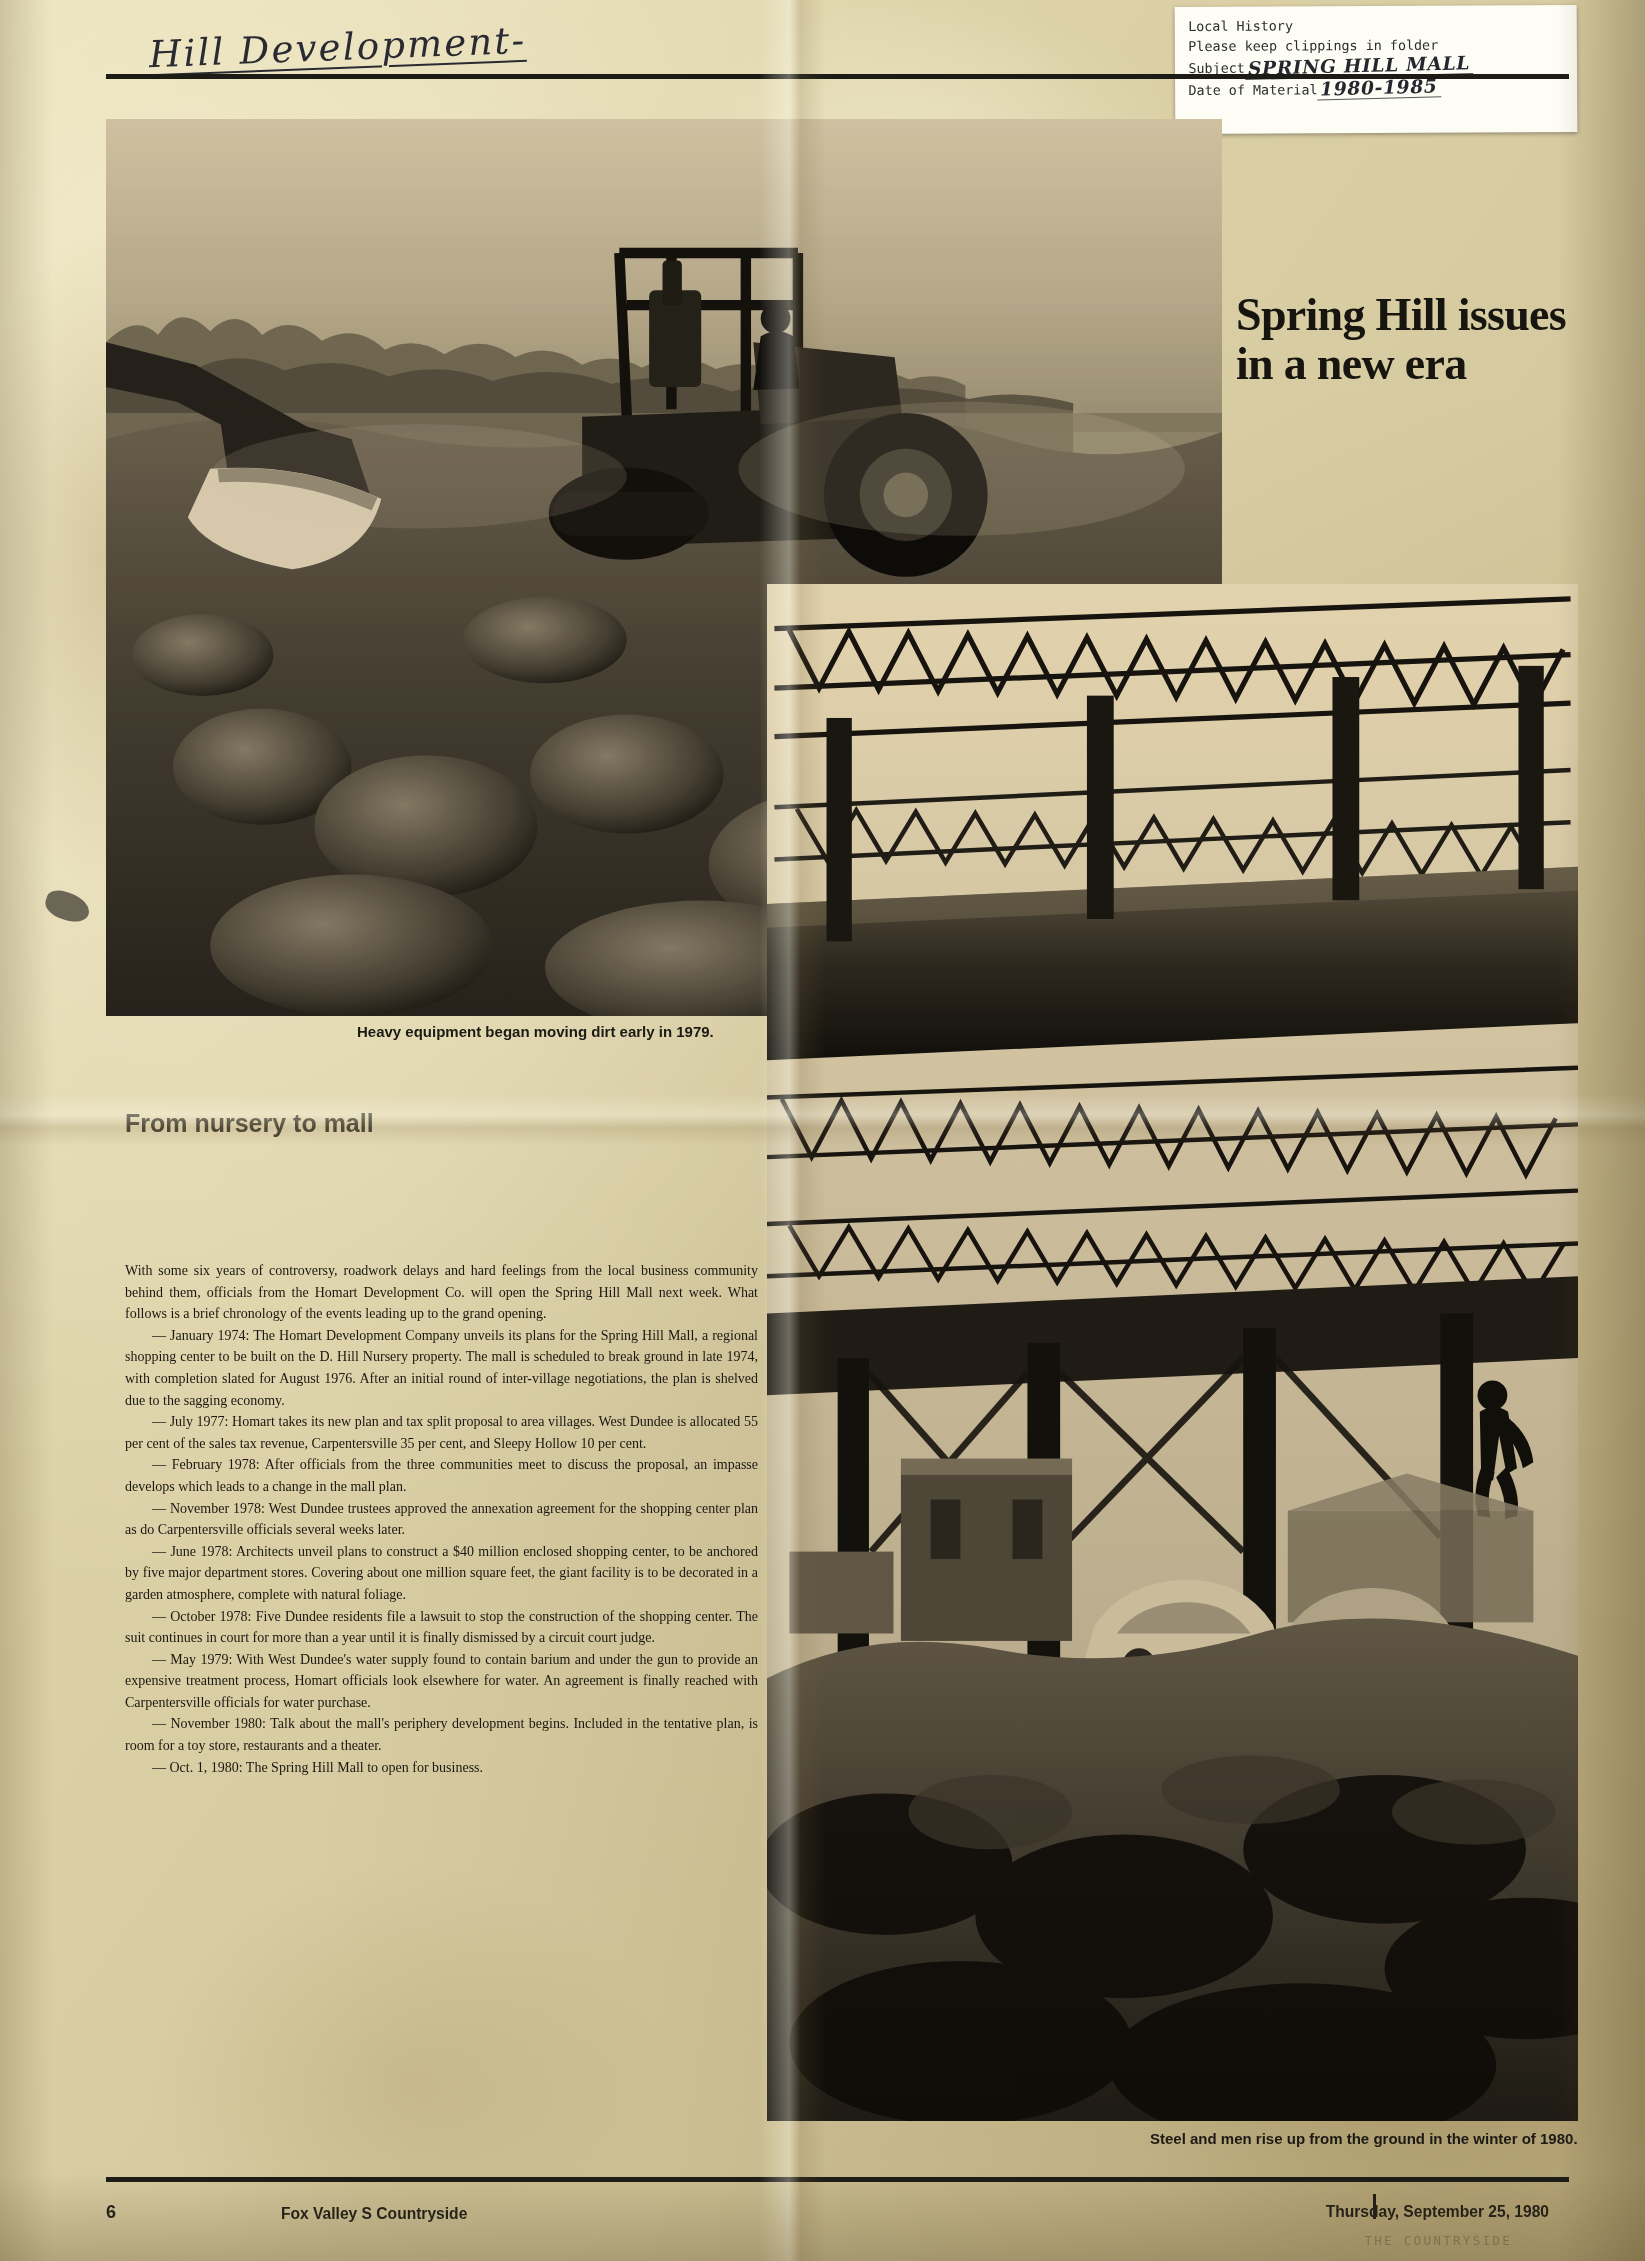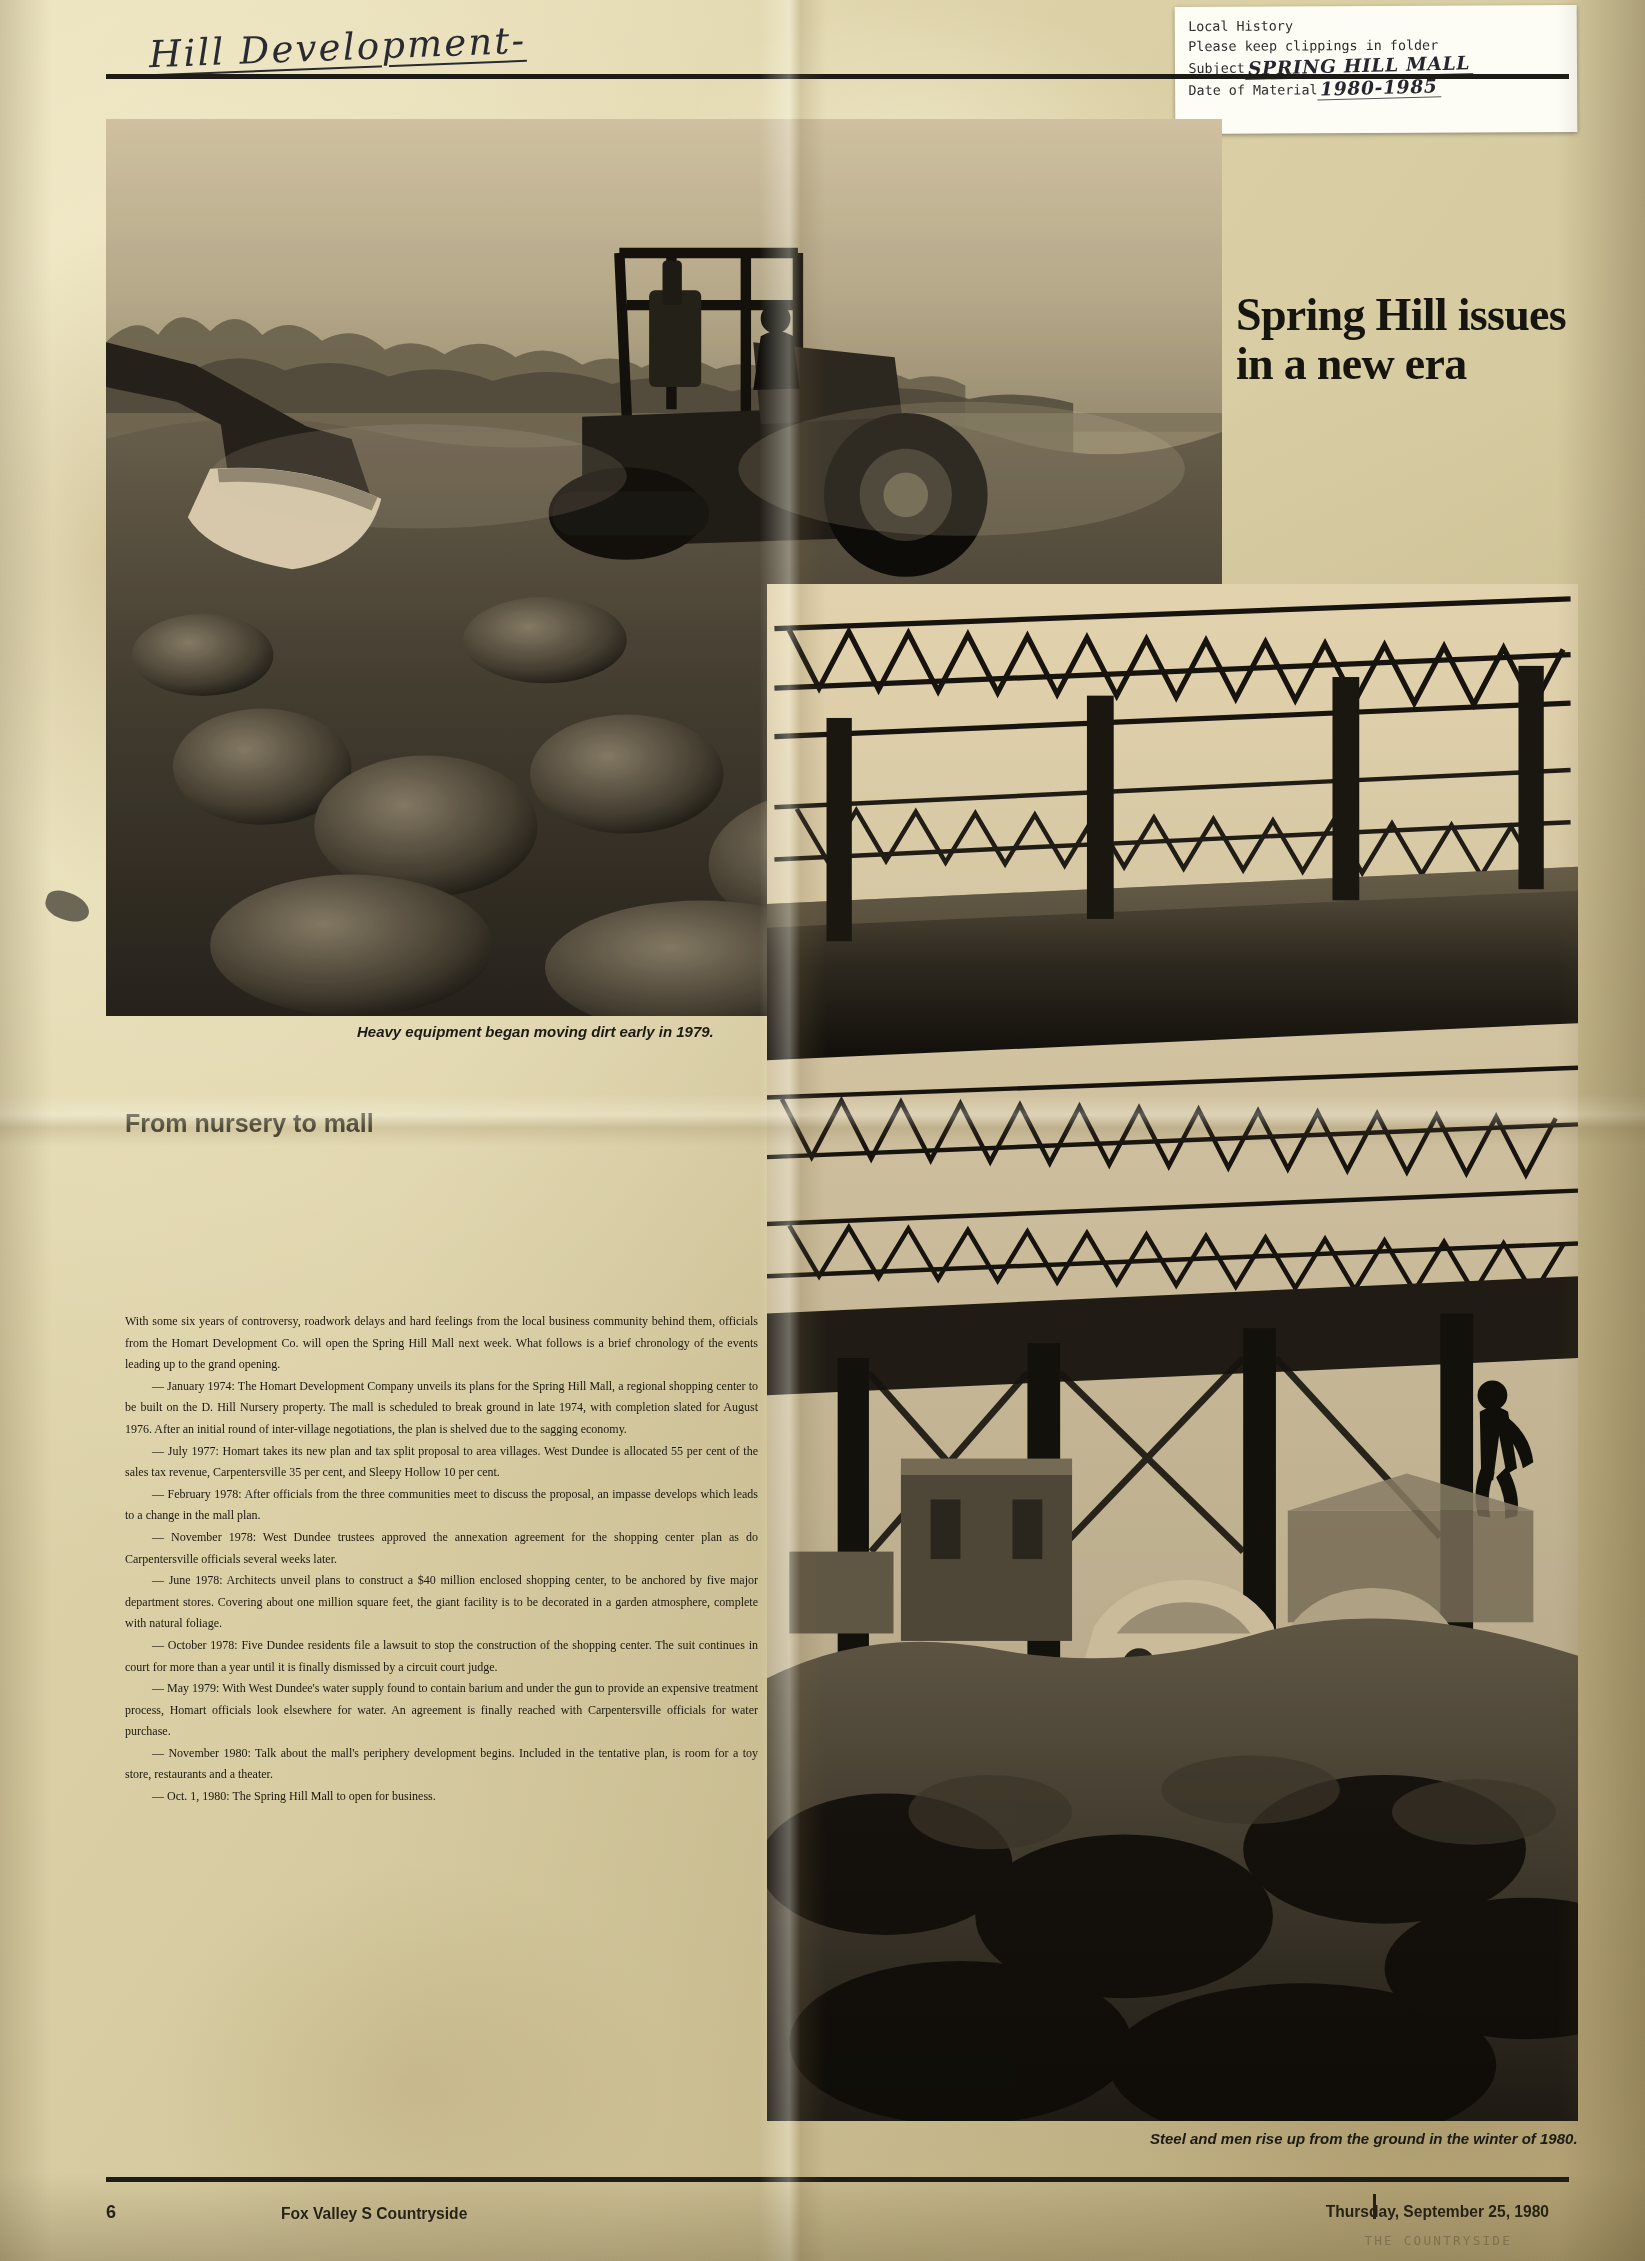--- a/index.html
+++ b/index.html
@@ -136,21 +136,20 @@
   }
   #photo-right {
     left: 767px; top: 584px; width: 811px; height: 1537px;
   }
   .cap {
     position: absolute;
     font-family: "Liberation Sans", sans-serif;
     font-weight: bold;
     font-size: 15px;
     color: #1b1a14;
-    font-style: italic;
   }
   #cap-top { left: 357px; top: 1023px; }
   #cap-right { left: 1150px; top: 2130px; }
 
   
   #kicker {
     position: absolute;
     left: 125px; top: 1109px;
     font-family: "Liberation Sans", sans-serif;
     font-weight: bold;
@@ -163,24 +162,24 @@
     left: 147px; top: 1150px;
     font-family: "Liberation Serif", serif;
     font-size: 57px;
     color: #15140e;
     letter-spacing: -0.7px;
   }
 
   
   #body {
     position: absolute;
-    left: 125px; top: 1311px;
+    left: 125px; top: 1260px;
     width: 633px;
     font-family: "Liberation Serif", serif;
-    font-size: 12px;
+    font-size: 14px;
     line-height: 21.6px;
     color: #1a1811;
     text-align: justify;
   }
   #body p { margin: 0 0 0 0; text-indent: 0; }
   #body p.ind { text-indent: 27px; }
 
   
   .foot {
     position: absolute;

